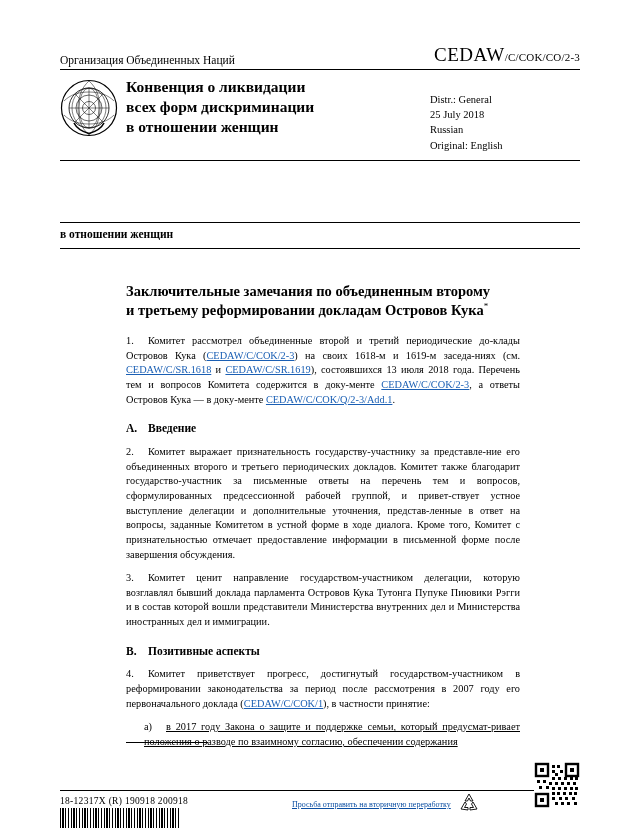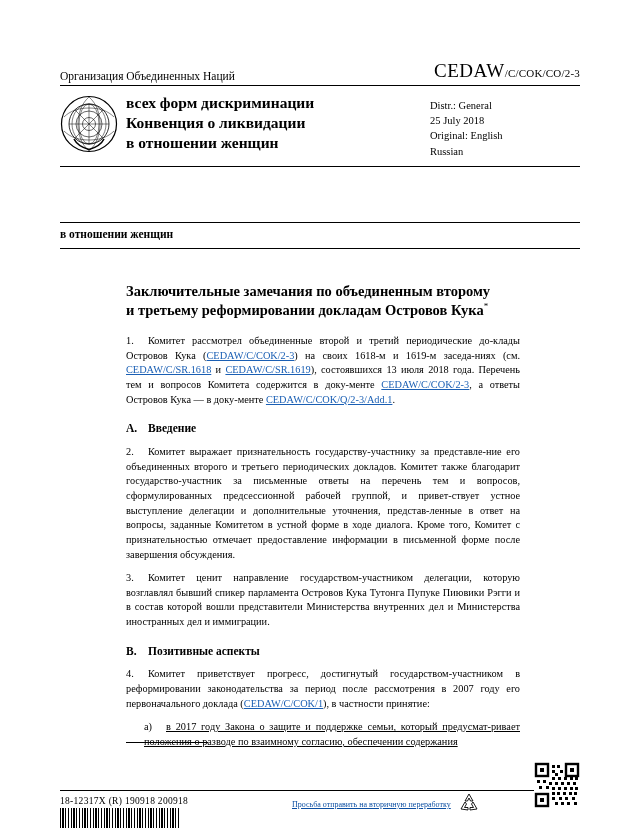--- a/index.html
+++ b/index.html
@@ -20,21 +20,21 @@
     width: 640px;
     height: 828px;
     box-sizing: border-box;
     padding: 0;
   }
 
   
   .header {
     position: absolute;
     left: 60px;
-    top: 60px;
+    top: 44px;
     width: 520px;
   }
   .un-line {
     display: flex;
     align-items: flex-end;
     justify-content: space-between;
     font-size: 11.5px;
     padding-bottom: 2px;
   }
   .un-org {
@@ -79,21 +79,21 @@
     font-family: "Liberation Serif", serif;
     font-weight: bold;
     font-size: 15.5px;
     line-height: 1.30;
   }
   .distr-box {
     width: 150px;
     flex: 0 0 150px;
     font-size: 10.5px;
     line-height: 1.45;
-    margin-top: 5px;
+    margin-top: 15px;
   }
   .rule-under-title {
     border-top: 1px solid #000;
     margin-top: 7px;
   }
 
   
   .committee {
     position: absolute;
     left: 60px;
@@ -281,29 +281,29 @@
           <ellipse cx="29" cy="29" rx="17" ry="20" fill="none" stroke="#000" stroke-width="0.5"></ellipse>
           <path d="M4 22 C10 16 18 13 29 13 C40 13 48 16 54 22" fill="none" stroke="#000" stroke-width="0.5"></path>
           <path d="M4 36 C10 42 18 45 29 45 C40 45 48 42 54 36" fill="none" stroke="#000" stroke-width="0.5"></path>
           <path d="M29 2 C22 8 18 18 18 29 C18 40 22 50 29 56" fill="none" stroke="#000" stroke-width="0.5"></path>
           <path d="M29 2 C36 8 40 18 40 29 C40 40 36 50 29 56" fill="none" stroke="#000" stroke-width="0.5"></path>
           <path d="M29 54.5 C20 52 16 48 14 44" fill="none" stroke="#000" stroke-width="1.6"></path>
           <path d="M29 54.5 C38 52 42 48 44 44" fill="none" stroke="#000" stroke-width="1.6"></path>
         </svg>
       </div>
       <div class="title-texts">
+        <div class="conv-title">Конвенция о ликвидации</div>
         <div class="conv-title">всех форм дискриминации</div>
-        <div class="conv-title">Конвенция о ликвидации</div>
         <div class="conv-title">в отношении женщин</div>
       </div>
       <div class="distr-box">
         <div>Distr.: General</div>
         <div>25 July 2018</div>
+        <div>Russian</div>
         <div>Original: English</div>
-        <div>Russian</div>
       </div>
     </div>
     <div class="rule-under-title"></div>
   </div>
 
   <div class="committee">
     <div class="rule"></div>
     <div class="committee-name">в отношении женщин</div>
     <div class="rule-bottom"></div>
   </div>
@@ -321,21 +321,21 @@
 
     <h2 class="section">
       <span class="lbl">A.</span><span>Введение</span>
     </h2>
 
     <p class="para">
       <span class="num">2.</span><span>Комитет выражает признательность государству-участнику за представле-ние его объединенных второго и третьего периодических докладов. Комитет также благодарит государство-участник за письменные ответы на перечень тем и вопросов, сформулированных предсессионной рабочей группой, и привет-ствует устное выступление делегации и дополнительные уточнения, представ-ленные в ответ на вопросы, заданные Комитетом в устной форме в ходе диалога. Кроме того, Комитет с признательностью отмечает предоставление информации в письменной форме после завершения обсуждения.</span>
     </p>
 
     <p class="para">
-      <span class="num">3.</span><span>Комитет ценит направление государством-участником делегации, которую возглавлял бывший спикер парламента Островов Кука Тутонга Пупуке Пиювики Рэгги и в состав которой вошли представители Министерства внутренних дел и Министерства иностранных дел и иммиграции.</span>
+      <span class="num">3.</span><span>Комитет ценит направление государством-участником делегации, которую возглавлял бывший доклада парламента Островов Кука Тутонга Пупуке Пиювики Рэгги и в состав которой вошли представители Министерства внутренних дел и Министерства иностранных дел и иммиграции.</span>
     </p>
 
     <h2 class="section">
       <span class="lbl">B.</span><span>Позитивные аспекты</span>
     </h2>
 
     <p class="para">
       <span class="num">4.</span><span>Комитет приветствует прогресс, достигнутый государством-участником в реформировании законодательства за период после рассмотрения в 2007 году его первоначального доклада (</span><a class="lnk" href="#">CEDAW/C/COK/1</a><span>), в частности принятие:</span>
     </p>
 

